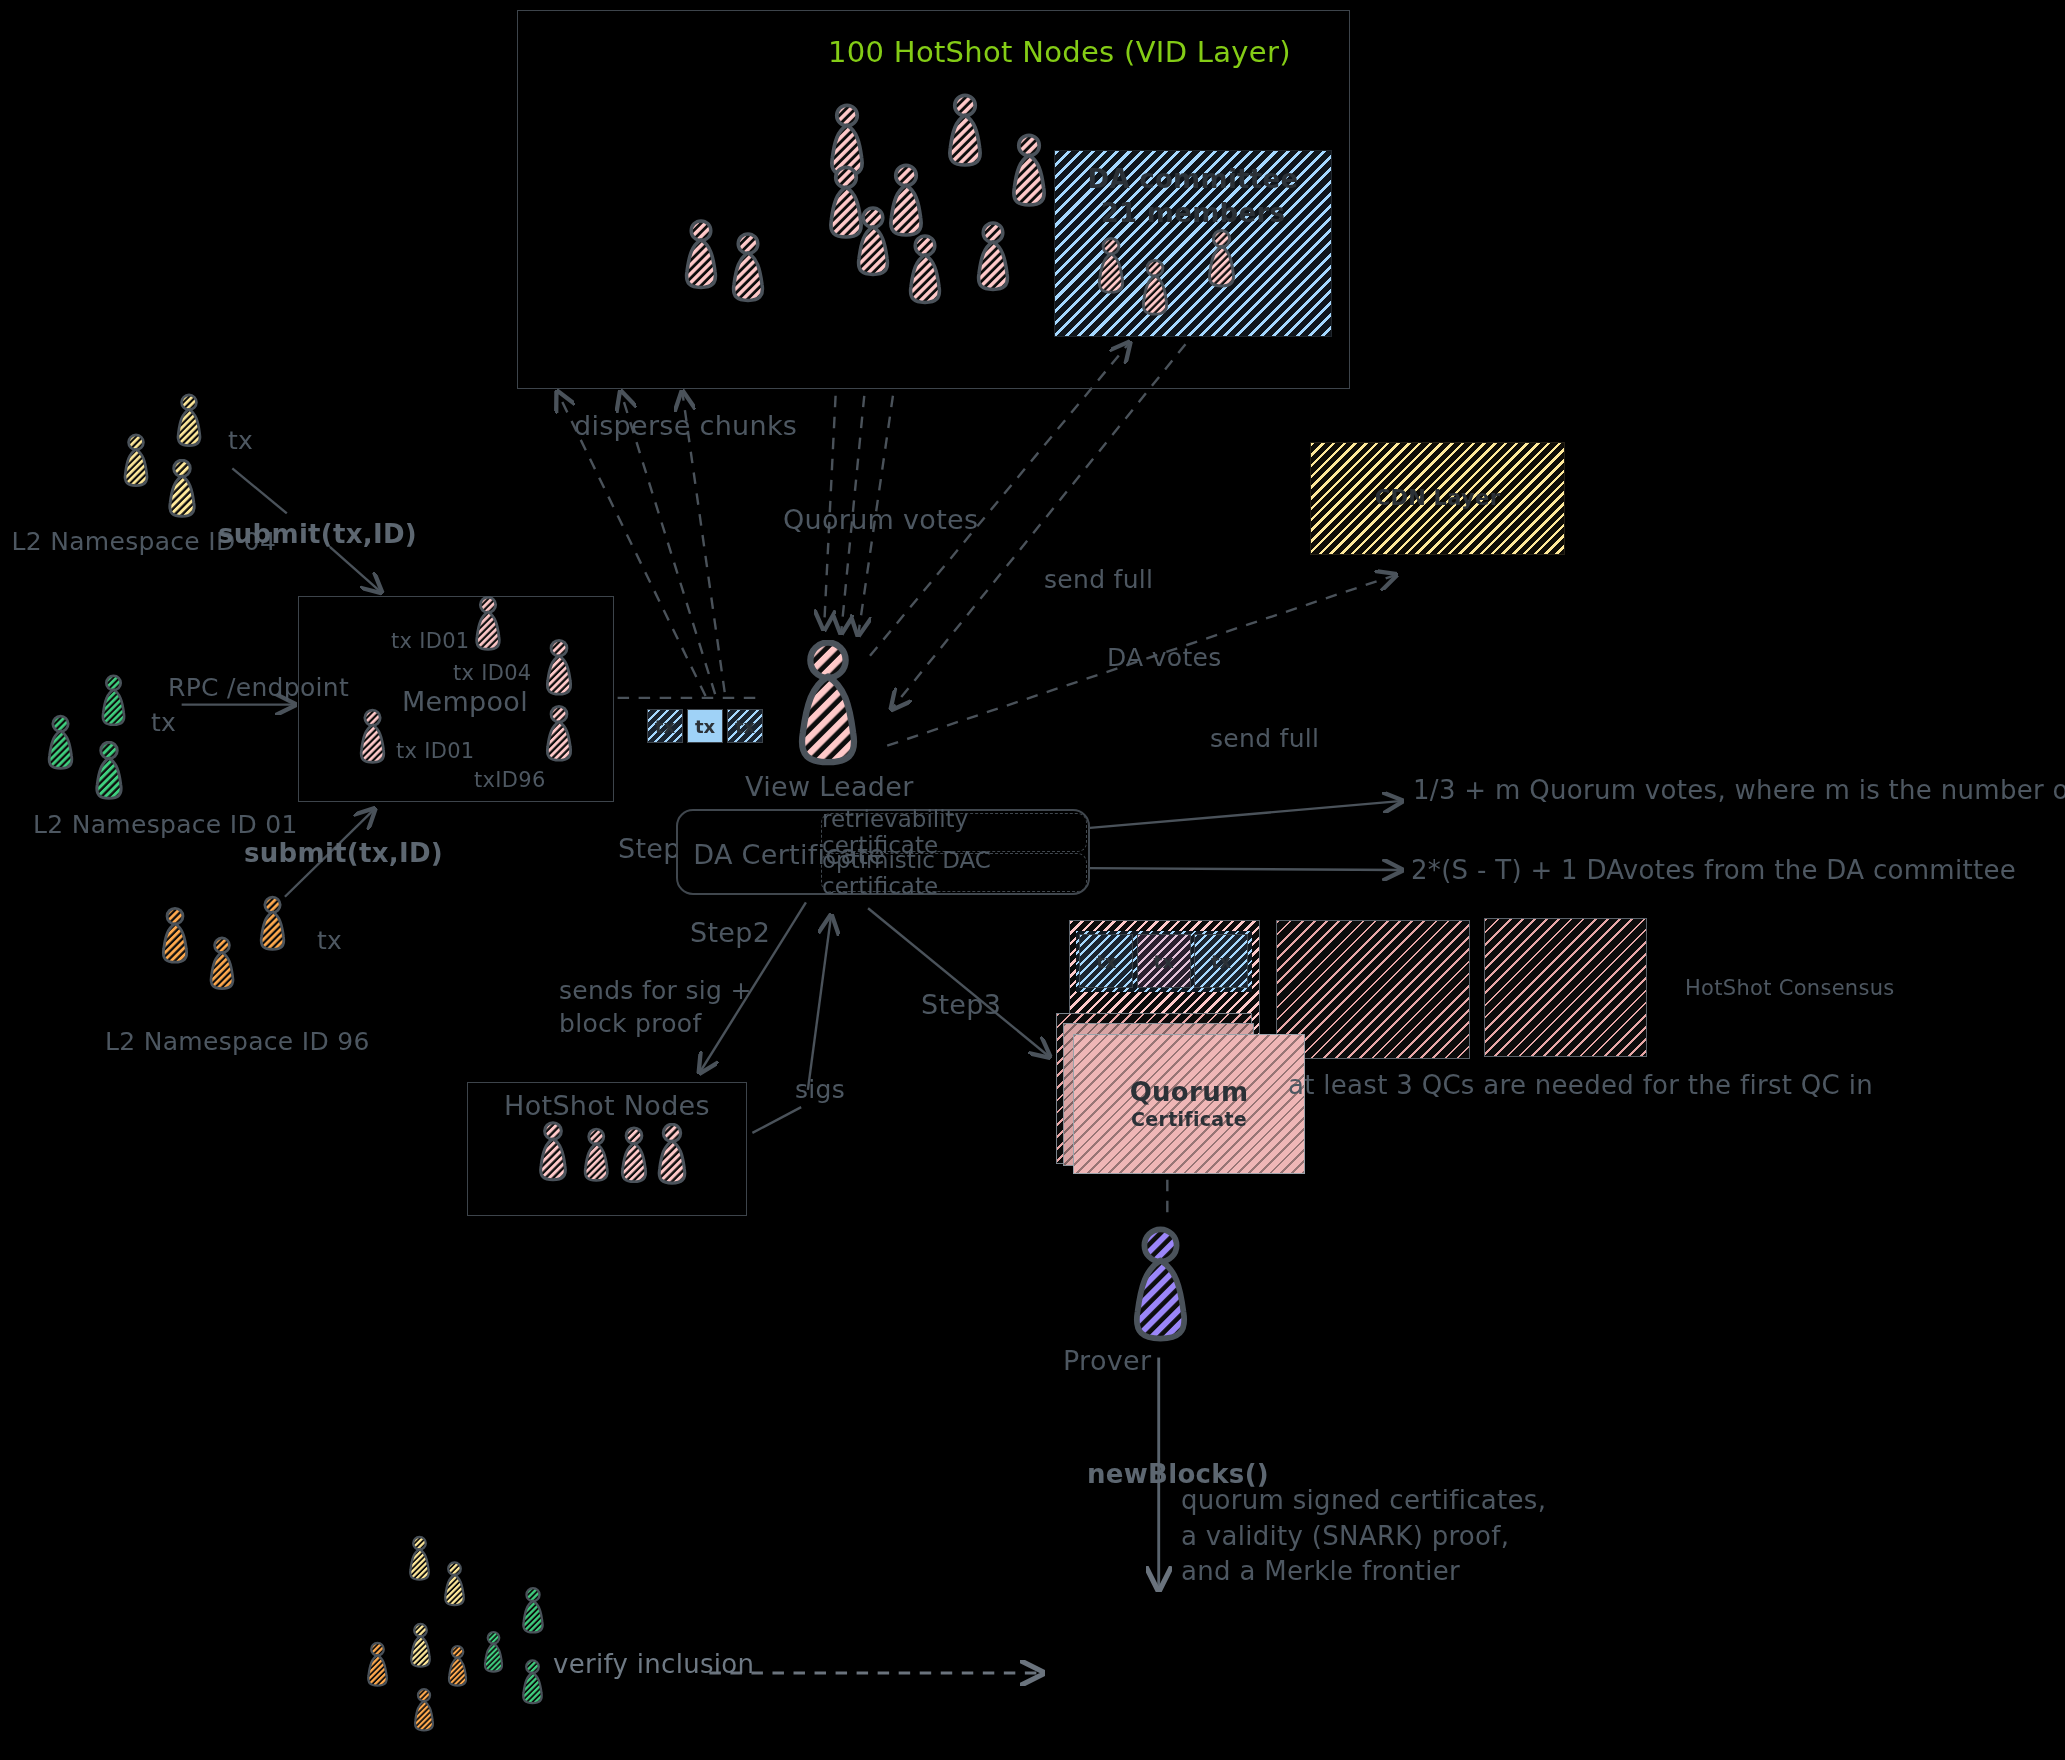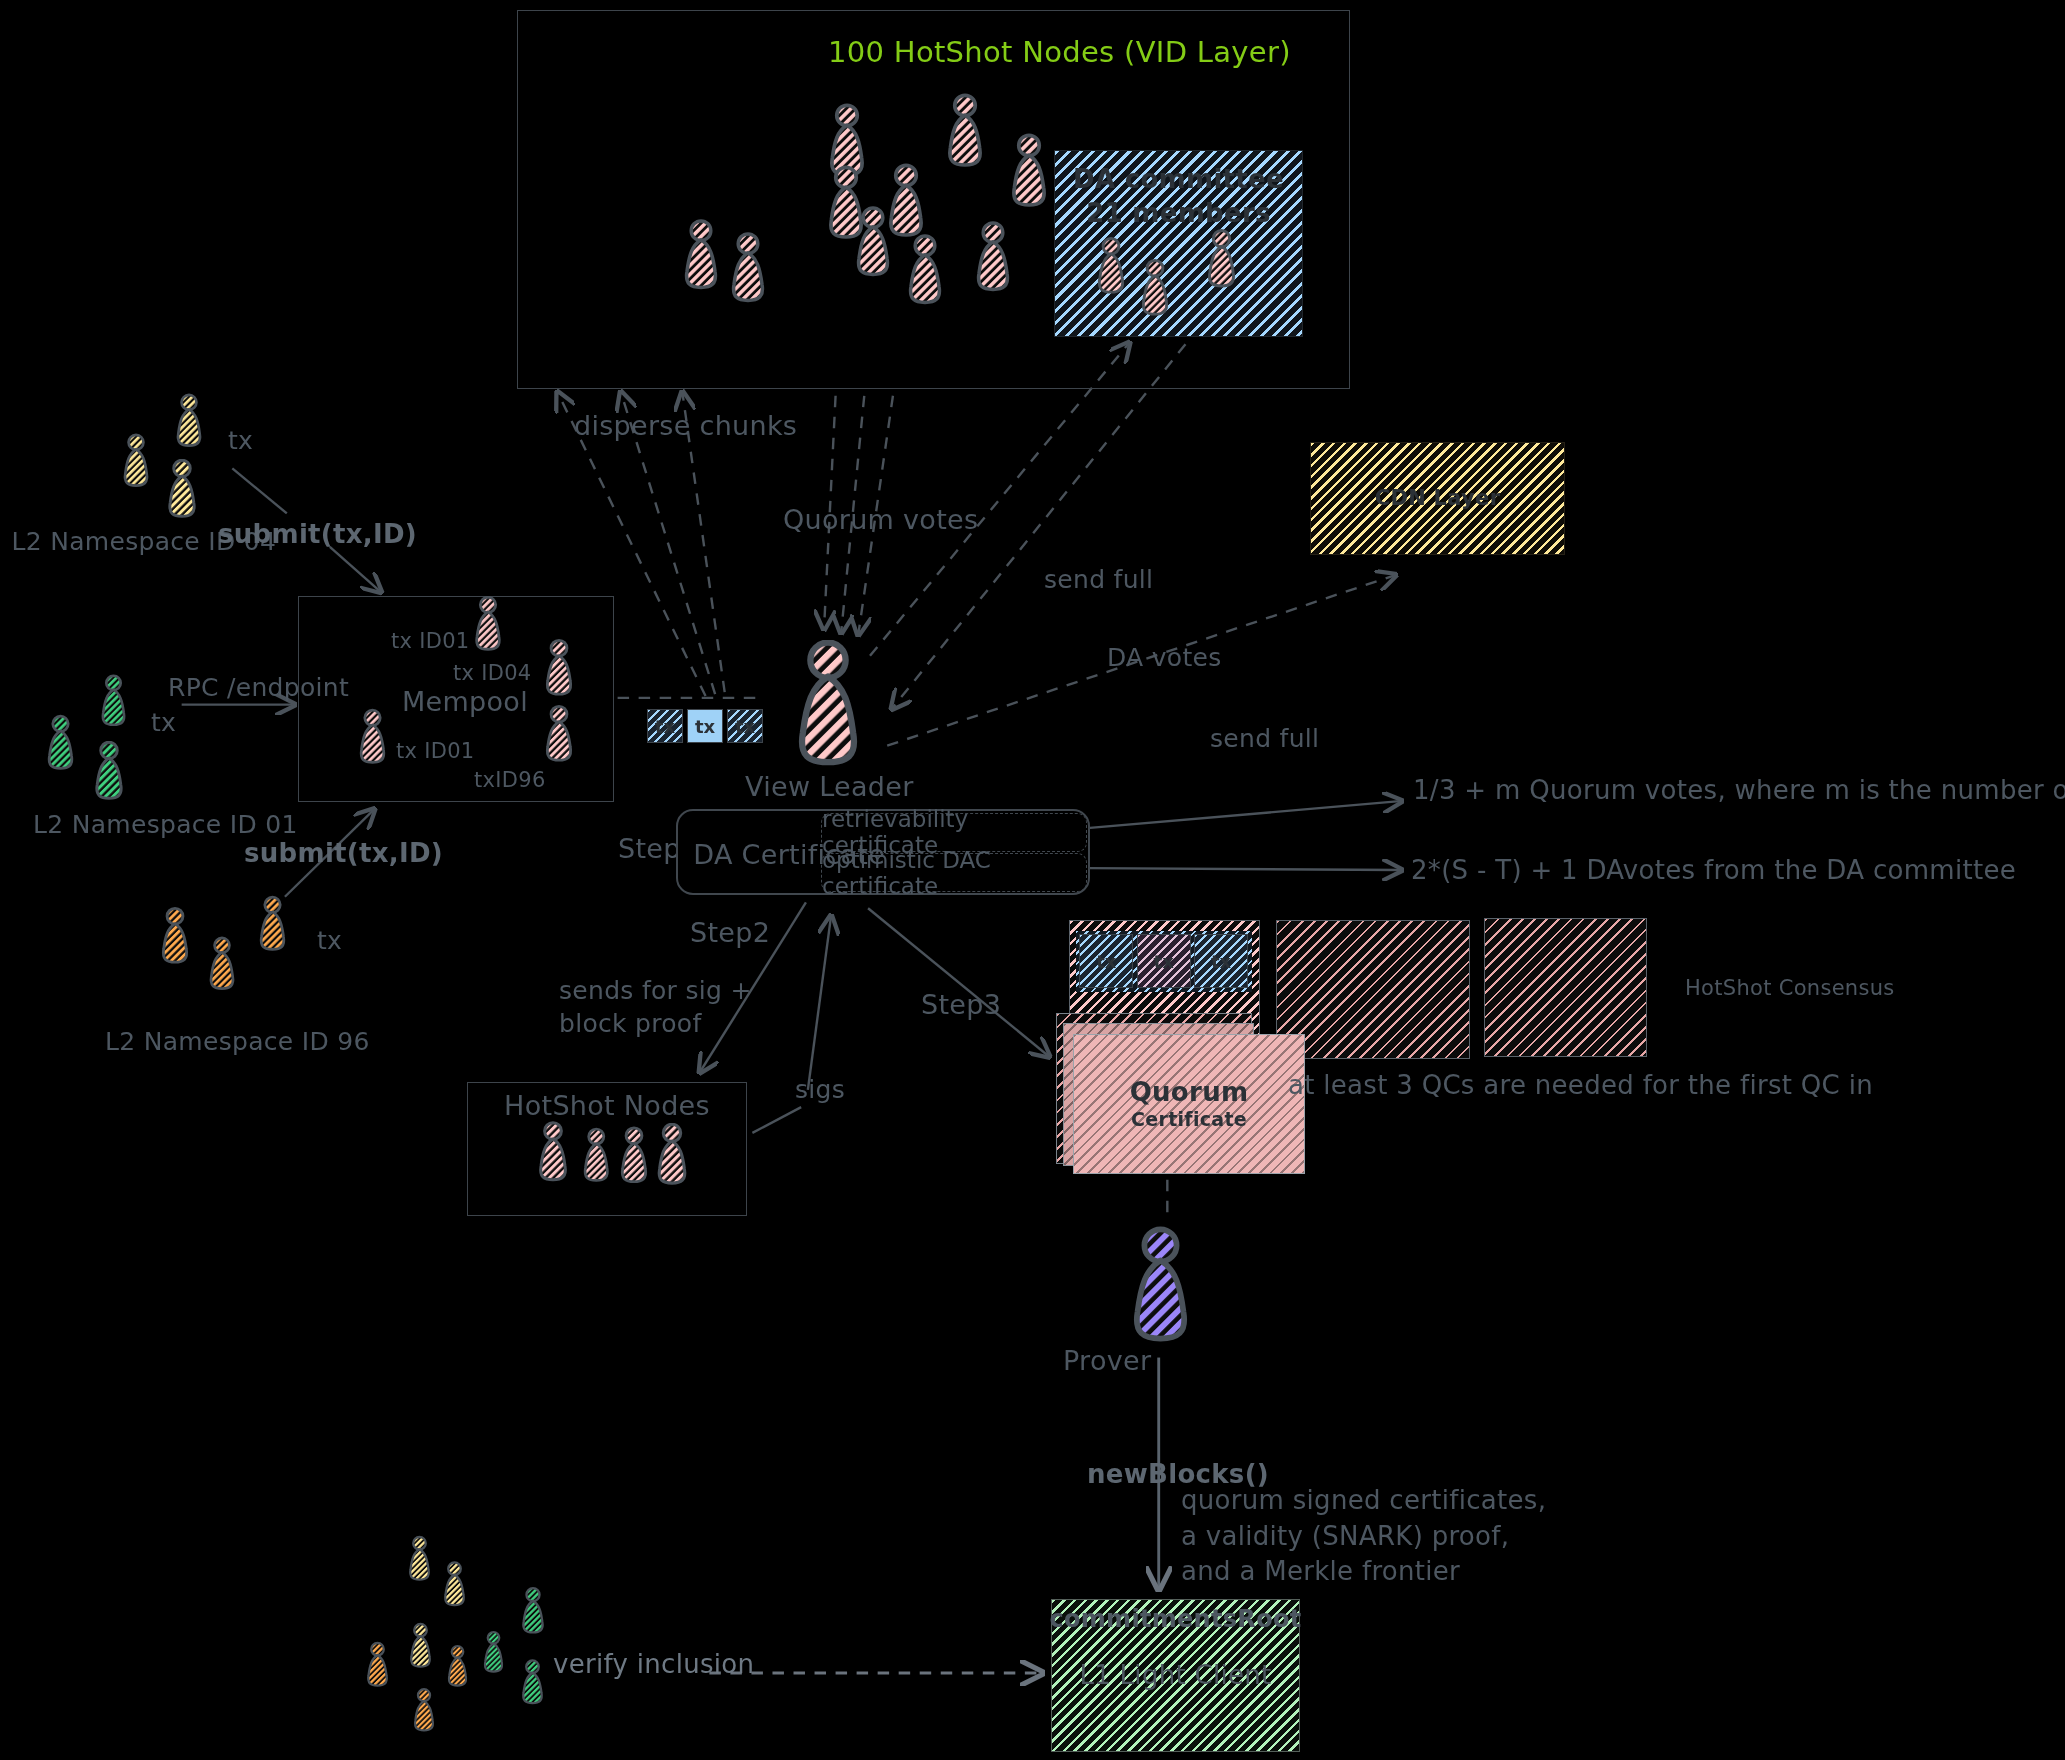--- a/index.html
+++ b/index.html
@@ -105,21 +105,21 @@
       <line x1="1221" y1="1234" x2="1221" y2="1274"></line>
     </g>
     <g stroke="#6a737d" stroke-width="3" fill="none" stroke-dasharray="12 10">
       <line x1="742" y1="1750" x2="1088" y2="1750" marker-end="url(#arrL)"></line>
     </g>
   </svg>
 
   <div class="box" style="left:517px;top:9.6px;width:833px;height:379px;"></div>
   <div class="lbl big" style="left:828px;top:34px;color:#84cc16;font-size:29px;">100 HotShot Nodes (VID Layer)</div>
 
-  <div class="box hatch-blue" style="left:1054px;top:150px;width:249px;height:187px;border-color:#20262c;">
+  <div class="box hatch-blue" style="left:1054px;top:150px;width:278px;height:187px;border-color:#20262c;">
     <div class="lbl dark centered" style="position:absolute;left:0;top:11.5px;width:100%;font-size:26px;font-weight:bold;">DA committee</div>
     <div class="lbl dark centered" style="position:absolute;left:0;top:46px;width:100%;font-size:26px;font-weight:bold;">21 members</div>
   </div>
 
   <div class="box hatch-yellow centered" style="left:1310px;top:442px;width:255px;height:113px;border-color:#262116;">
     <span class="lbl dark" style="position:static;font-size:21px;font-weight:bold;">CDN Layer</span>
   </div>
 
   <div class="lbl med" style="left:228px;top:425px;">tx</div>
   <div class="lbl med" style="left:11.5px;top:526px;">L2 Namespace ID 04</div>
@@ -193,24 +193,20 @@
   </div>
 
   <div class="lbl note" style="left:1288px;top:1069px;">at least 3 QCs are needed for the first QC in</div>
 
   <div class="lbl big" style="left:1063px;top:1344px;">Prover</div>
   <div class="lbl note bold" style="left:1087px;top:1458px;">newBlocks()</div>
   <div class="lbl note" style="left:1181px;top:1484px;">quorum signed certificates,</div>
   <div class="lbl note" style="left:1181px;top:1520px;">a validity (SNARK) proof,</div>
   <div class="lbl note" style="left:1181px;top:1555px;">and a Merkle frontier</div>
 
-  <div class="box hatch-green" style="left:1051px;top:1599px;width:249px;height:153px;border-color:#55605a;">
-    <div class="lbl centered" style="position:absolute;left:0;top:3.8px;width:100%;font-size:24px;font-weight:bold;color:#4d5761;">commitmentsRoot</div>
-    <div class="lbl centered" style="position:absolute;left:0;top:59px;width:100%;font-size:26px;color:#4d5761;">L1 Light Client</div>
-  </div>
 
   <div class="lbl note bright" style="left:553px;top:1648px;">verify inclusion</div>
 
 <svg class="pawn" viewBox="0 0 60 100" width="44" height="75" style="left: 825px; top: 103px;">
       <use href="#pawn-shape" fill="url(#pat-pink)" stroke="#4a525a" stroke-width="5" stroke-linejoin="round"></use>
     </svg>
     <svg class="pawn" viewBox="0 0 60 100" width="44" height="75" style="left: 943px; top: 93px;">
       <use href="#pawn-shape" fill="url(#pat-pink)" stroke="#4a525a" stroke-width="5" stroke-linejoin="round"></use>
     </svg>
     <svg class="pawn" viewBox="0 0 60 100" width="44" height="75" style="left: 1007px; top: 133px;">

